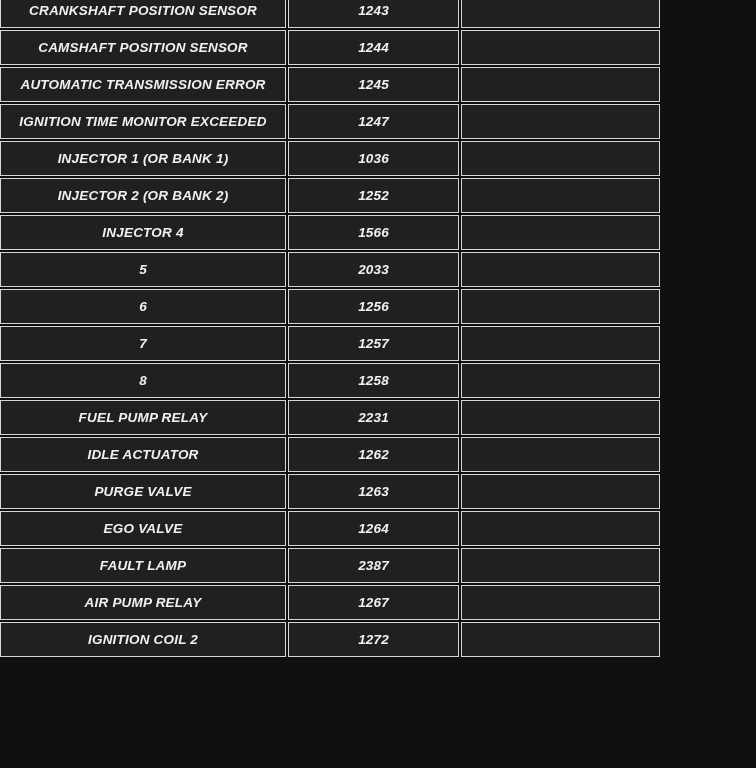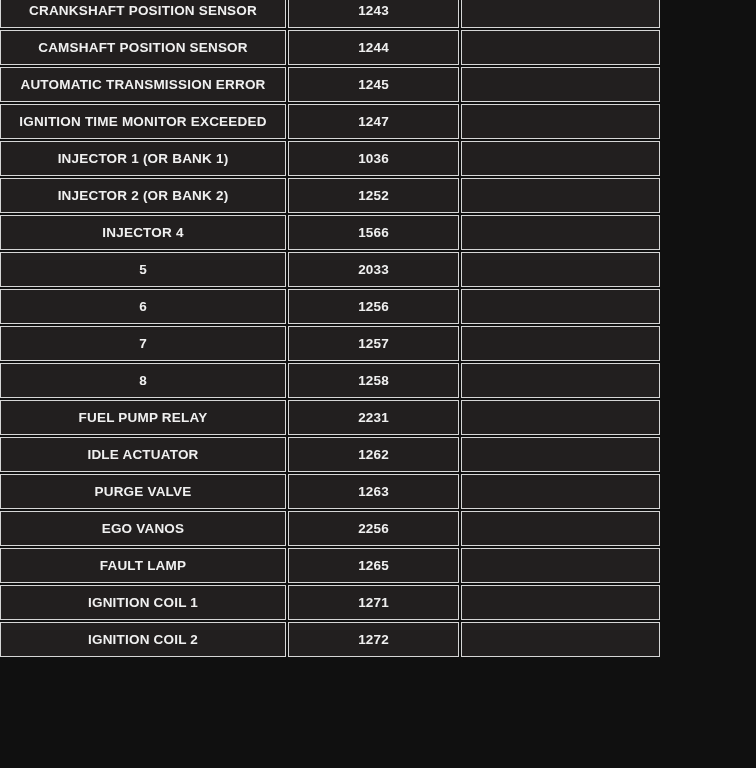--- a/index.html
+++ b/index.html
@@ -15,20 +15,21 @@
     height:768px;
     overflow:hidden;
     background:var(--page-bg);
   }
   .screen{
     position:relative;
     width:662px;
     height:768px;
     overflow:hidden;
     background:var(--page-bg);
+    font-style:italic;
   }
   table.fault-table{
     border-collapse:separate;
     border-spacing:2px;
     table-layout:fixed;
     margin:-9px 0 0 -2px;
   }
   col.c1{width:293px;}
   col.c2{width:203px;}
   col.c3{width:245px;}
@@ -138,38 +139,38 @@
     <td></td>
   </tr>
 
   <tr>
     <td>PURGE VALVE</td>
     <td>1263</td>
     <td></td>
   </tr>
 
   <tr>
-    <td>EGO VANOS</td>
-    <td>2256</td>
+    <td>EGO VALVE</td>
+    <td>1264</td>
     <td></td>
   </tr>
 
   <tr>
     <td>FAULT LAMP</td>
-    <td>1265</td>
+    <td>2387</td>
     <td></td>
   </tr>
 
 
-
   <tr>
-    <td>IGNITION COIL 1</td>
-    <td>1271</td>
+    <td>AIR PUMP RELAY</td>
+    <td>1267</td>
     <td></td>
   </tr>
+
 
   <tr>
     <td>IGNITION COIL 2</td>
     <td>1272</td>
     <td></td>
   </tr>
 </tbody>
   </table>
 </div>
 

